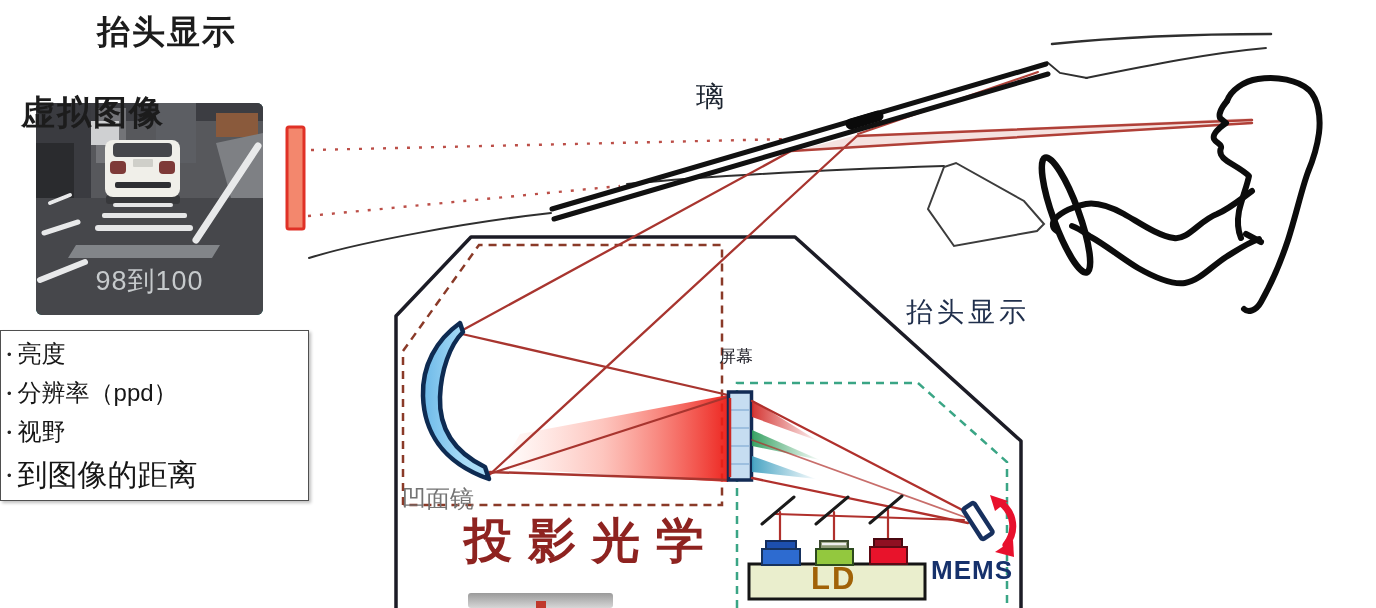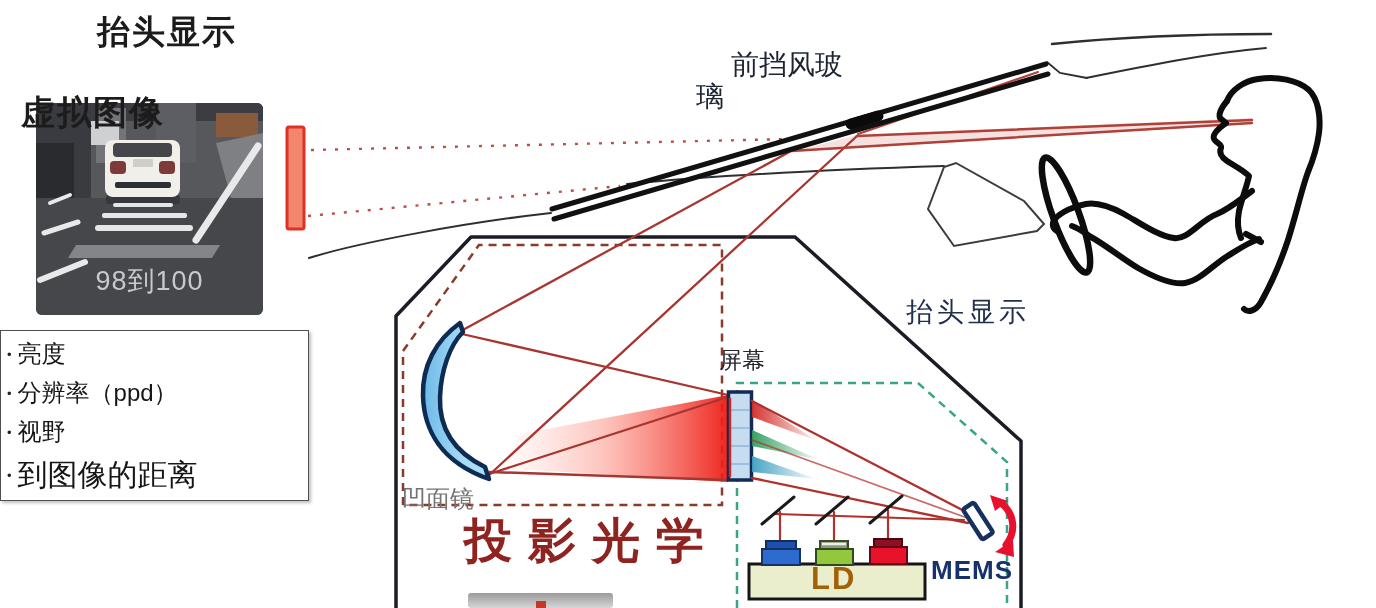--- a/index.html
+++ b/index.html
@@ -5,21 +5,21 @@
   html,body{margin:0;padding:0;background:#ffffff;}
   #stage{position:relative;width:1376px;height:608px;background:#ffffff;overflow:hidden;
          font-family:"Liberation Sans","DejaVu Sans",sans-serif;}
   #art{position:absolute;left:0;top:0;}
   .label{position:absolute;white-space:nowrap;color:#1d1d1d;line-height:1.1;}
   .h1a{left:97px;top:14px;font-size:33px;font-weight:600;letter-spacing:2px;color:#1c1c1c;}
   .h1b{left:21px;top:56px;font-size:34px;font-weight:600;letter-spacing:2px;color:#1c1c1c;margin-top:38px;}
   .wsa{left:731px;top:50px;font-size:28px;font-weight:500;color:#1c2430;}
   .wsb{left:696px;top:82px;font-size:28px;font-weight:500;color:#1c2430;}
   .hudr{left:906px;top:298px;font-size:27px;font-weight:500;letter-spacing:4px;color:#202f4c;}
-  .scr{left:719px;top:348px;font-size:23px;color:#26262e;}
+  .scr{left:719px;top:348px;font-size:17px;color:#26262e;}
   .mir{left:402px;top:486px;font-size:24px;color:#737373;}
   .proj{left:464px;top:515px;font-size:48px;font-weight:700;letter-spacing:16px;color:#8e2320;}
   .ld{left:811px;top:562px;font-size:31px;font-weight:700;letter-spacing:2px;color:#a16207;}
   .mems{left:931px;top:556px;font-size:26px;font-weight:700;letter-spacing:1px;color:#16316b;}
   
   .photo{position:absolute;left:36px;top:103px;width:227px;height:212px;border-radius:6px;
          overflow:hidden;background:#0f766e;}
   .photo-text{position:absolute;left:0;top:160px;width:100%;text-align:center;
               font-size:27px;color:#c6cacc;letter-spacing:1px;}
   
@@ -201,21 +201,20 @@
       <rect x="59" y="122" width="98" height="6" rx="3"></rect>
     </g>
     <polygon points="40,142 184,142 176,155 32,155" fill="#8d9094" opacity="0.85"></polygon>
   </svg>
   <div class="photo-text">98到100</div>
 </div>
 
 <div class="label h1a">抬头显示</div>
 <div class="label h1b">虚拟图像</div>
 
-<div class="label wsa">前挡风玻</div>
 <div class="label wsb">璃</div>
 
 <div class="label hudr">抬头显示</div>
 <div class="label scr">屏幕</div>
 <div class="label mir">凹面镜</div>
 <div class="label proj">投影光学</div>
 <div class="label ld">LD</div>
 <div class="label mems">MEMS</div>
 
 <div class="panel">

